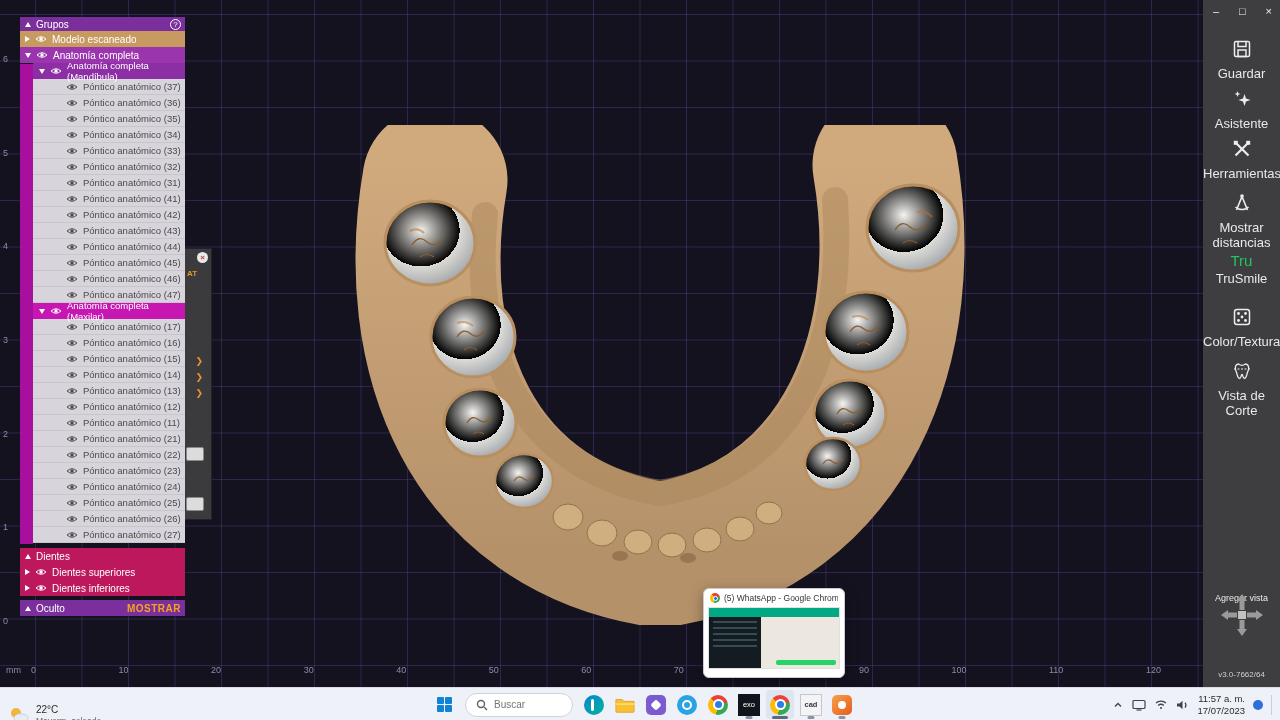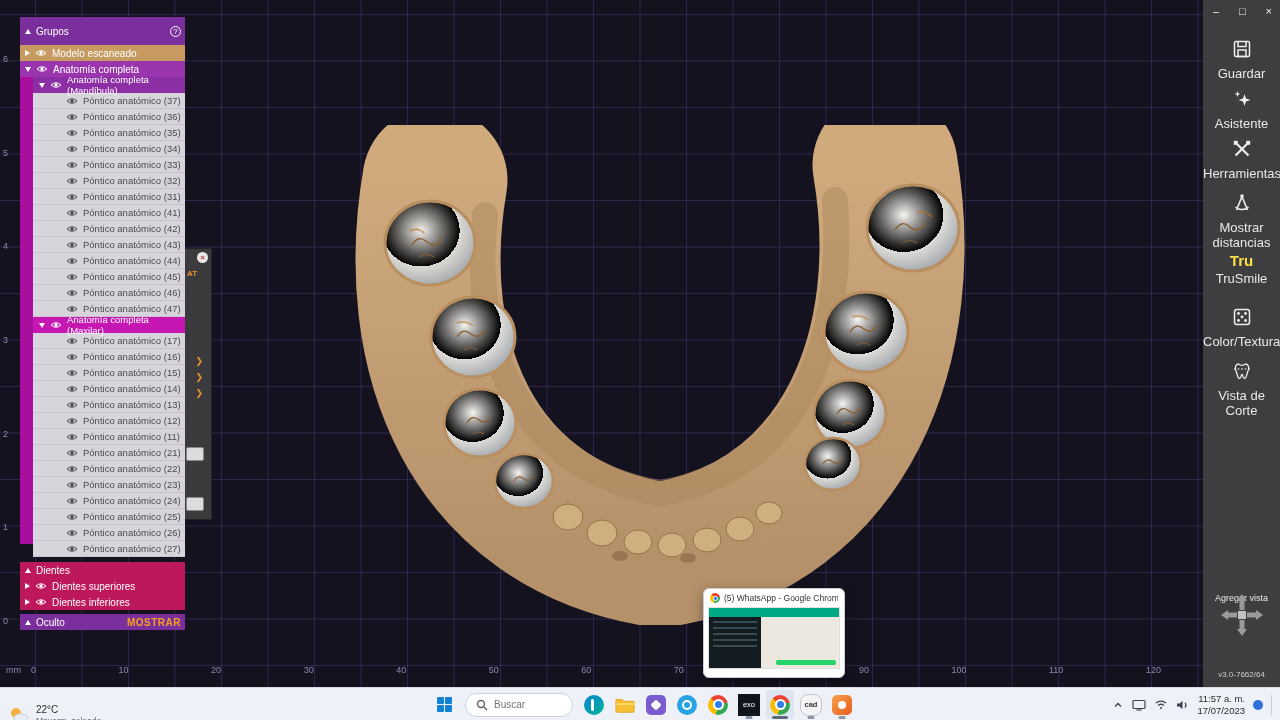--- a/index.html
+++ b/index.html
@@ -20,21 +20,21 @@
   .side-dialog{position:absolute;left:182px;top:248px;width:30px;height:272px;background:#3b3b3d;border:1px solid #232325;z-index:4;}
   .sd-close{position:absolute;top:3px;right:3px;width:11px;height:11px;border-radius:50%;background:#e9e9e9;color:#c0392b;font-size:8px;line-height:11px;text-align:center;font-weight:bold;}
   .sd-label{position:absolute;top:20px;left:4px;color:#e8932c;font-size:8px;font-weight:bold;}
   .sd-chev{position:absolute;right:8px;color:#e8932c;font-size:9px;line-height:9px;}
   .sd-btn{position:absolute;left:3px;width:18px;height:14px;background:#dcdcdc;border:1px solid #8a8a8a;border-radius:2px;}
 
   
   .groups-panel{position:absolute;left:20px;top:17px;width:165px;z-index:10;}
   .gp-strip{position:absolute;left:0;top:47px;width:13px;height:480px;background:#a90f9f;}
   .row{height:16px;display:flex;align-items:center;gap:5px;padding:0 4px 0 5px;color:#fff;font-size:10px;position:relative;}
-  .row-header{height:28px;background:#7b2f9c;}
+  .row-header{height:14px;background:#7b2f9c;}
   .row-scanned{background:#c79a62;}
   .row-anatomy{background:#9a35ae;}
   .row-sub{margin-left:13px;padding-left:6px;font-size:9.5px;}
   .row-mand{background:#8d2fa4;}
   .row-max{background:#c617b2;}
   .row-dientes{background:#be185d;align-items:center;}
   .row-oculto{background:#7b2f9c;}
   .spacer5{height:5px;} .spacer4{height:4px;}
   .t-item{margin-left:13px;height:16px;background:#d8d4dc;border-bottom:1px solid #c9c4ce;display:flex;align-items:center;gap:5px;padding-left:33px;color:#4a4a4a;font-size:9.5px;}
   .tri-r{width:0;height:0;border-left:5px solid currentColor;border-top:3.5px solid transparent;border-bottom:3.5px solid transparent;flex:0 0 auto;}
@@ -45,21 +45,21 @@
   .eye{flex:0 0 auto;}
 
   
   .sidebar{position:absolute;right:0;top:0;width:77px;height:687px;background:#3e3e40;z-index:10;color:#e9e9e9;}
   .win-controls{position:absolute;top:5px;left:10px;right:8px;display:flex;justify-content:space-between;font-size:11px;color:#f2f2f2;}
   .tool{position:absolute;left:0;width:77px;text-align:center;}
   .tool .lbl{display:block;font-size:13px;margin-top:3px;line-height:1.15;color:#e9e9e9;}
   .tool svg{display:inline-block;}
   .tool-save{top:38px}.tool-assistant{top:88px}.tool-tools{top:138px}.tool-dist{top:192px}
   .tool-tru{top:252px}.tool-color{top:306px}.tool-cut{top:360px}
-  .tru-text{font-size:15px;font-weight:bold;color:#fde047;display:block;}
+  .tru-text{font-size:15px;font-weight:normal;color:#22c55e;display:block;}
   .add-view{position:absolute;top:593px;width:100%;text-align:center;font-size:9px;}
   .nav-widget{position:absolute;top:592px;left:50%;transform:translateX(-50%);}
   .version{position:absolute;top:670px;width:100%;text-align:center;font-size:8px;color:#cfcfcf;}
 
   
   .popup{position:absolute;left:703px;top:588px;width:142px;height:90px;background:#fff;border:1px solid #c9ccd1;border-radius:6px;box-shadow:0 4px 14px rgba(0,0,0,.35);z-index:20;}
   .popup-head{height:18px;display:flex;align-items:center;gap:4px;padding:0 6px;}
   .popup-title{font-size:8.5px;color:#333;white-space:nowrap;overflow:hidden;}
   .thumb{margin:0 4px;height:62px;border:1px solid #e0e0e0;position:relative;overflow:hidden;background:#ece7df;}
   .thumb-top{height:9px;background:#00a884;}
@@ -87,21 +87,21 @@
   .icon-bing{width:20px;height:20px;border-radius:50%;background:linear-gradient(135deg,#0a84d0,#00b39a);position:relative;}
   .icon-bing::after{content:"";position:absolute;left:7px;top:4px;width:3px;height:12px;background:#fff;border-radius:2px;}
   .icon-purple{width:20px;height:20px;border-radius:5px;background:#7a5bd0;position:relative;}
   .icon-purple::after{content:"";position:absolute;inset:6px;background:#fff;border-radius:2px;transform:rotate(45deg);}
   .icon-blue{width:20px;height:20px;border-radius:50%;background:#27a3e6;position:relative;}
   .icon-blue::after{content:"";position:absolute;inset:5px;border:2px solid #fff;border-radius:50%;}
   .chrome{width:20px;height:20px;border-radius:50%;background:conic-gradient(from -45deg,#ea4335 0 33%,#34a853 33% 66%,#fbbc05 66% 100%);position:relative;}
   .chrome .c1{position:absolute;inset:4.5px;background:#fff;border-radius:50%;}
   .chrome .c2{position:absolute;inset:6.5px;background:#2b7de9;border-radius:50%;}
   .icon-exo{width:22px;height:22px;border-radius:0;background:#11141b;color:#fff;font-size:7.5px;display:flex;align-items:center;justify-content:center;}
-  .icon-cad{width:22px;height:22px;border-radius:8px;background:#f4f4f6;border:1px solid #c6c6cb;color:#3a3a3a;font-size:7.5px;font-weight:bold;display:flex;align-items:center;justify-content:center;}
+  .icon-cad{width:22px;height:22px;border-radius:0;background:#f4f4f6;border:1px solid #c6c6cb;color:#3a3a3a;font-size:7.5px;font-weight:bold;display:flex;align-items:center;justify-content:center;}
   .icon-orange{width:20px;height:20px;border-radius:5px;background:linear-gradient(135deg,#f7a14b,#e65c1e);position:relative;}
   .icon-orange::after{content:"";position:absolute;inset:6px;background:#fff;border-radius:50%;}
   .tb-right{position:absolute;right:8px;top:0;height:33px;display:flex;align-items:center;gap:8px;}
   .clock{text-align:right;font-size:9.5px;color:#2b2b2b;line-height:1.25;}
   .badge{width:10px;height:10px;border-radius:50%;background:#2f6fdb;}
   .desk-divider{width:1px;height:20px;background:#c9ced6;}
 </style>
 </head>
 <body>
 

